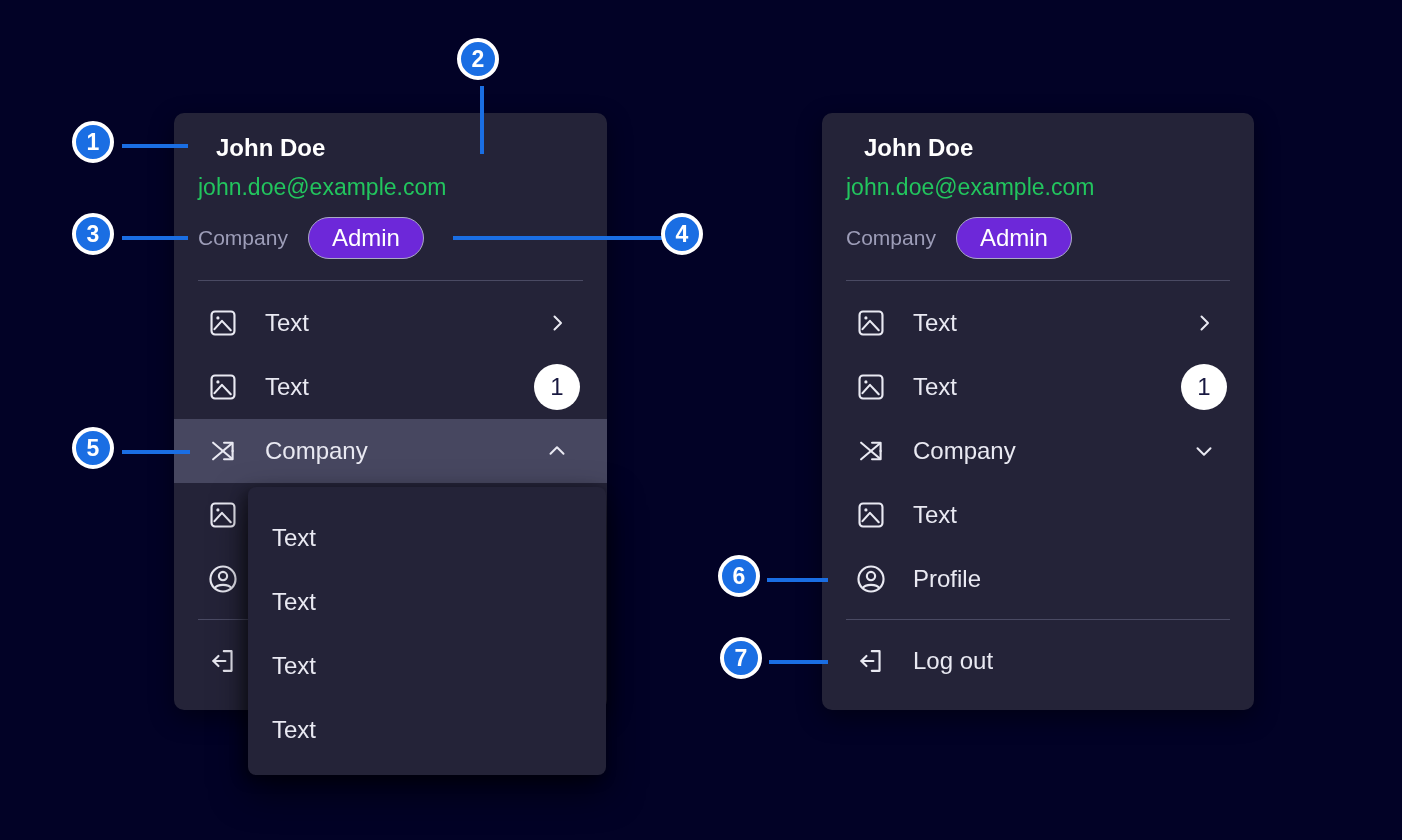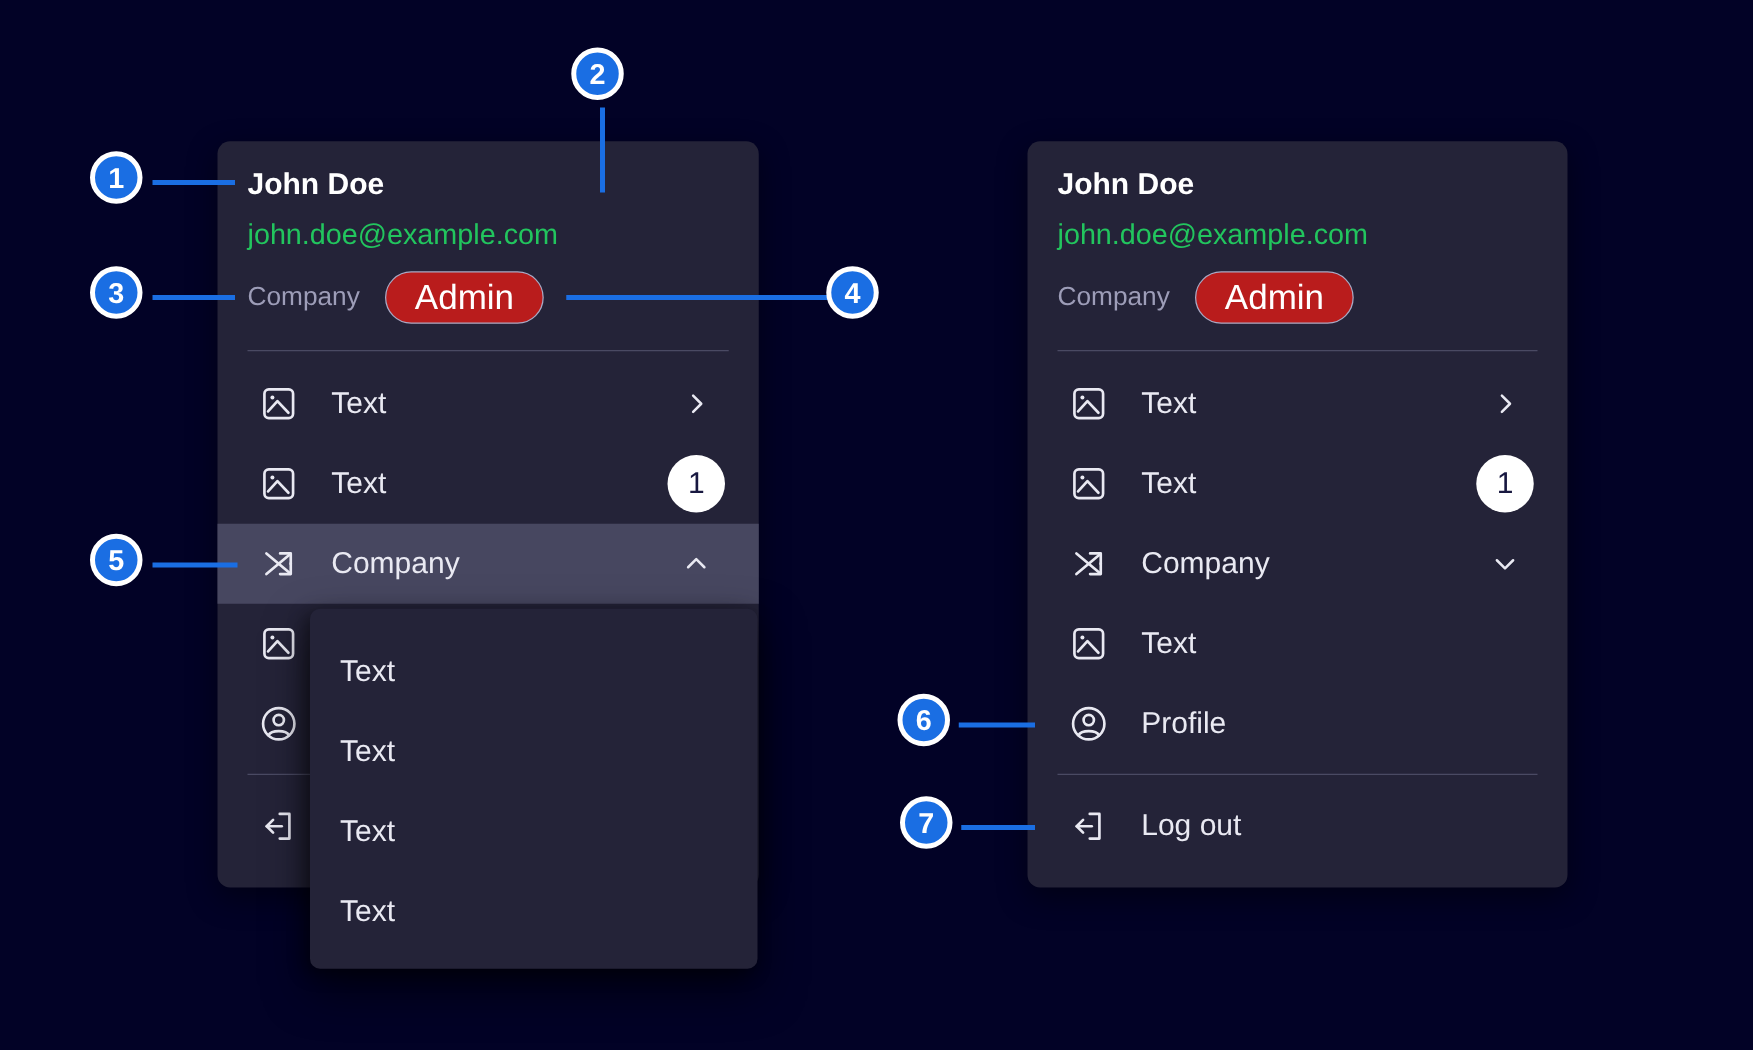--- a/index.html
+++ b/index.html
@@ -13,28 +13,28 @@
   
   .panel{
     position:absolute;top:113px;width:433px;height:597px;
     background:#242338;border-radius:10px;
     box-shadow:0 8px 24px rgba(0,0,0,0.45);
     z-index:1;
   }
   .panel.left{left:174px;}
   .panel.right{left:822px;width:432px;}
   .hdr{padding:20px 24px 0 24px;}
-  .name{font-size:24px;line-height:30px;font-weight:bold;color:#ffffff;}
+  .name{font-size:24px;line-height:30px;font-weight:bold;color:#ffffff;margin-left:18px;}
   .email{font-size:23px;line-height:30px;margin-top:9px;color:#22c55e;}
   .role{margin-top:15px;height:42px;display:flex;align-items:center;}
   .company-label{font-size:21px;color:#9d9db8;}
   .pill{
     margin-left:20px;height:42px;display:inline-flex;align-items:center;
     padding:0 23px;border-radius:21px;border:1px solid #a9a9c4;
-    background:#b91c1c;color:#ffffff;font-size:28px;
+    background:#6d28d9;color:#ffffff;font-size:24px;
   }
   .hr1{height:1px;background:#4a4a63;margin:21px 24px 0 24px;}
   .hr2{height:1px;background:#4a4a63;margin:8px 24px 9px 24px;}
   .menu{padding-top:10px;}
   .row{height:64px;display:flex;align-items:center;padding:0 27px 0 33px;cursor:pointer;}
   .row.selected{background:#474760;}
   .ic{width:32px;height:32px;flex:none;display:flex;align-items:center;justify-content:center;}
   .ic svg{display:block;stroke:#e9e9f2;fill:none;stroke-width:1.6;stroke-linecap:round;stroke-linejoin:round;}
   .lbl{margin-left:26px;font-size:24px;color:#e9e9f2;white-space:nowrap;}
   .trail{margin-left:auto;min-width:46px;display:flex;align-items:center;justify-content:center;}

